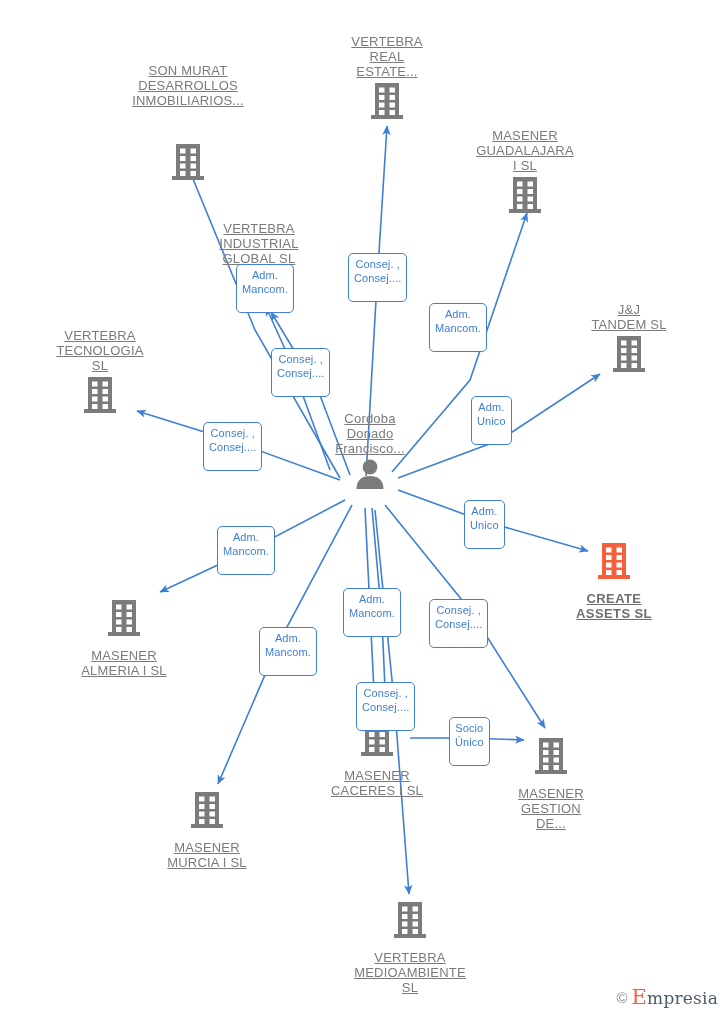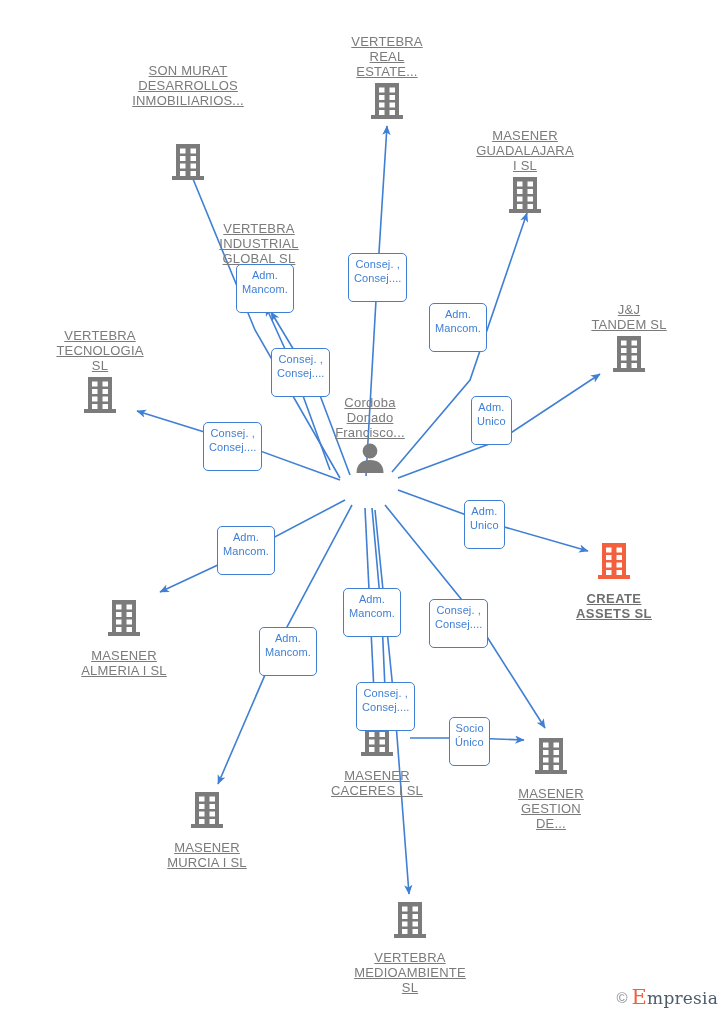--- a/index.html
+++ b/index.html
@@ -221,21 +221,21 @@
             <rect x="9" y="6.5" width="5.5" height="5" fill="#ffffff"></rect>
             <rect x="19.5" y="6.5" width="5.5" height="5" fill="#ffffff"></rect>
             <rect x="9" y="14" width="5.5" height="5" fill="#ffffff"></rect>
             <rect x="19.5" y="14" width="5.5" height="5" fill="#ffffff"></rect>
             <rect x="9" y="21.5" width="5.5" height="5" fill="#ffffff"></rect>
             <rect x="19.5" y="21.5" width="5.5" height="5" fill="#ffffff"></rect>
             <rect x="9" y="29" width="5.5" height="5" fill="#ffffff"></rect>
             <rect x="19.5" y="29" width="5.5" height="5" fill="#ffffff"></rect>
           </svg></span>
       </div>
-      <div class="node label-top" style="left: 370px; top: 395px;">
+      <div class="node label-top" style="left: 370px; top: 411px;">
         <div class="node-label">Cordoba
 Donado
 Francisco...</div>
         <span class="node-icon"><svg width="34" height="34" viewBox="0 0 34 34">
             <circle cx="17" cy="9" r="7.4" fill="#7b7b7b"></circle>
             <path d="M 3.5 31 C 3.5 21.5 9.5 18 17 18 C 24.5 18 30.5 21.5 30.5 31 Z" fill="#7b7b7b"></path>
           </svg></span>
       </div>
       <div class="node label-bottom highlight" style="left: 614px; top: 541px;">
         <span class="node-icon"><svg width="34" height="40" viewBox="0 0 34 40">
@@ -354,21 +354,21 @@
       <div class="badge" style="left: 217px; top: 526px;">Adm.
 Mancom.</div>
       <div class="badge" style="left: 343px; top: 588px;">Adm.
 Mancom.</div>
       <div class="badge" style="left: 429px; top: 599px;">Consej. ,
 Consej....</div>
       <div class="badge" style="left: 259px; top: 627px;">Adm.
 Mancom.</div>
       <div class="badge" style="left: 356px; top: 682px;">Consej. ,
 Consej....</div>
-      <div class="badge" style="left: 449px; top: 717px; text-align: right;">Socio
+      <div class="badge" style="left: 449px; top: 717px;">Socio
 Único</div>
     </div>
 
   <div id="watermark">
     <span class="copy-mark">©</span>
     <span class="brand"><span class="brand-initial">E</span><span>mpresia</span></span>
   </div>
 
 </div>
 

